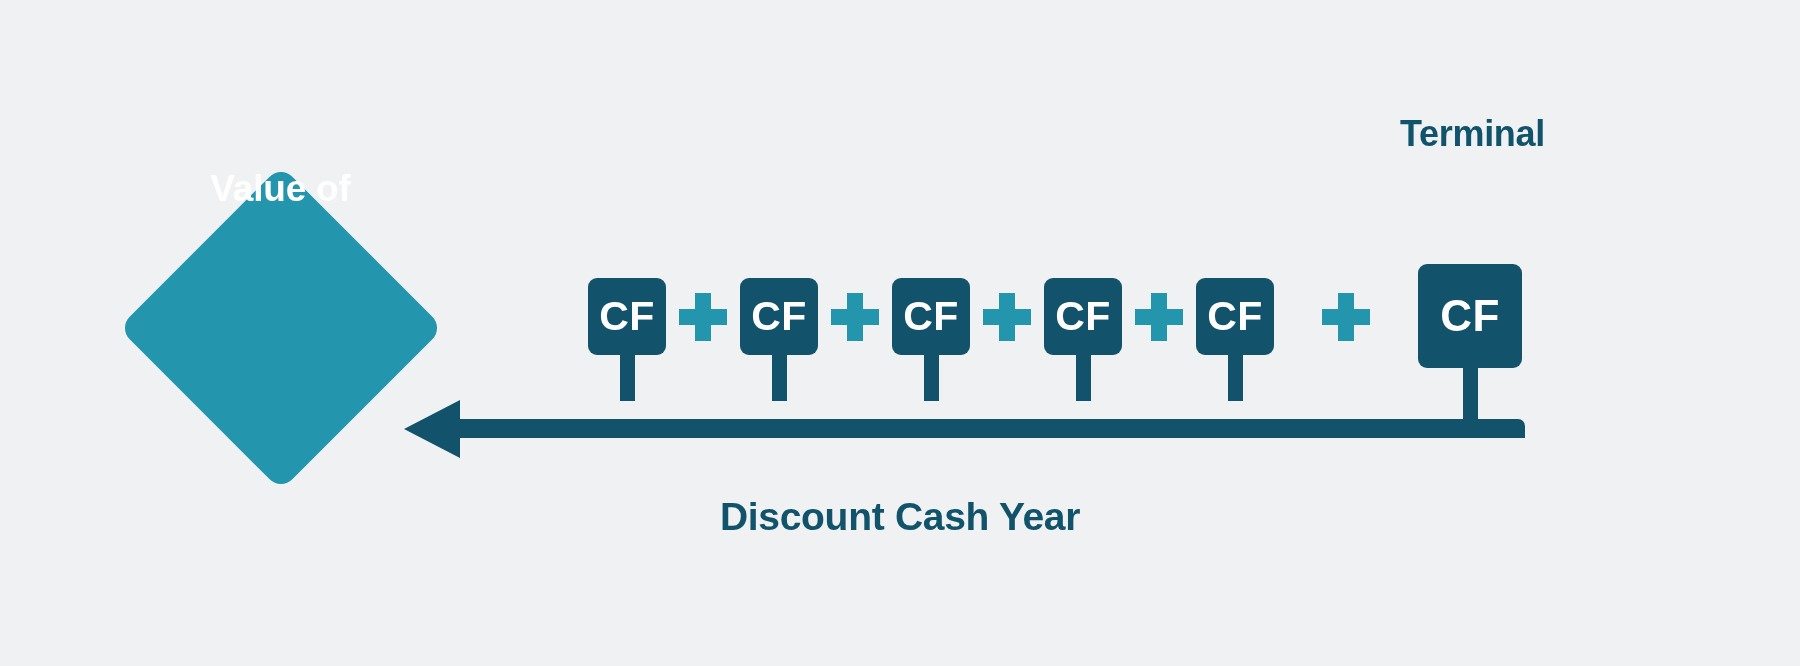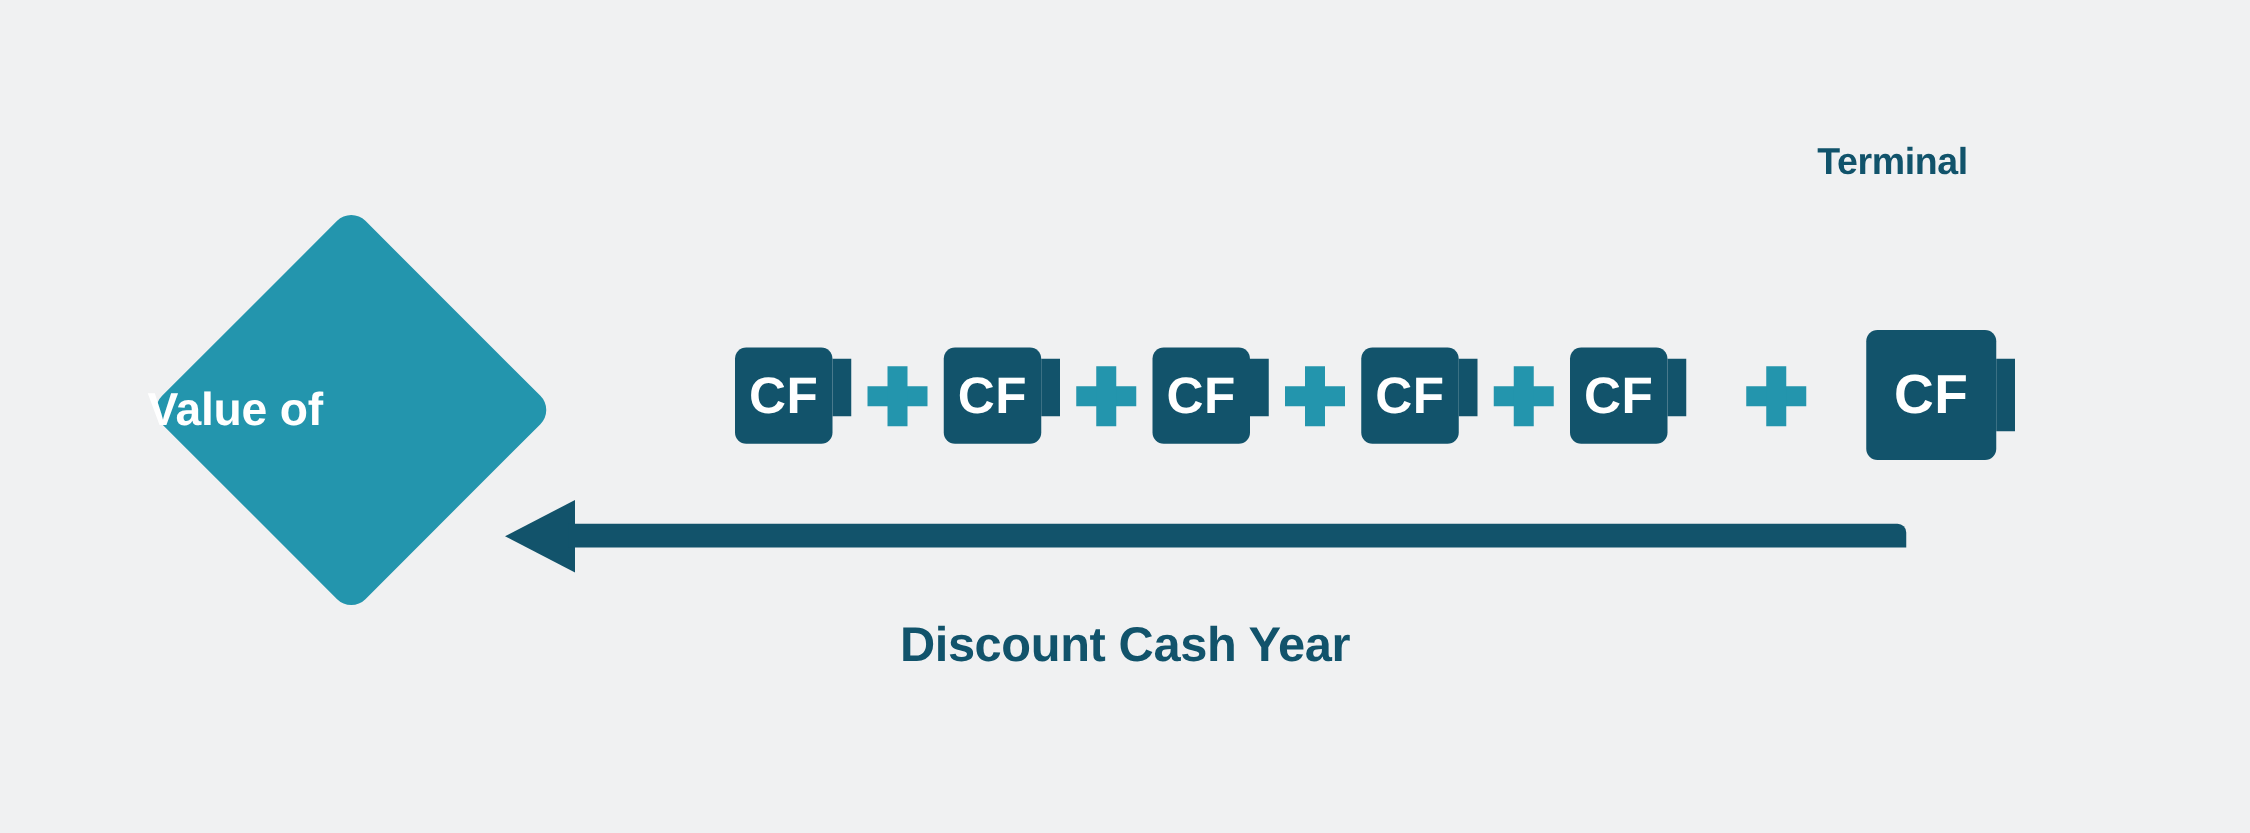--- a/index.html
+++ b/index.html
@@ -36,21 +36,21 @@
     border-radius: 16px;
     transform: rotate(45deg);
   }
   #diamond-label {
     position: absolute;
     left: 0;
     top: 0;
     width: 325px;
     height: 325px;
     display: flex;
-    flex-direction: row;
+    flex-direction: column;
     align-items: center;
     justify-content: flex-start;
     color: #ffffff;
     font-size: 37px;
     font-weight: bold;
     line-height: 1.28;
     letter-spacing: -0.2px;
     text-align: center;
   }
 
@@ -80,20 +80,21 @@
     position: absolute;
     left: 588px;
     top: 264px;
     height: 175px;
     display: flex;
     align-items: flex-start;
   }
   .cf-node {
     position: relative;
     display: flex;
+    flex-direction: column;
     align-items: center;
   }
   .cf-box {
     background: #12536b;
     border-radius: 9px;
     display: flex;
     align-items: center;
     justify-content: center;
     color: #ffffff;
     font-weight: bold;
@@ -154,22 +155,22 @@
     left: 640px;
     top: 140px;
     width: 520px;
     text-align: center;
     font-size: 39px;
   }
   #cap-terminal {
     left: 1400px;
     top: 112px;
     width: 228px;
-    text-align: center;
-    font-size: 30px;
+    text-align: left;
+    font-size: 36px;
     line-height: 1.2;
   }
   #cap-discount {
     left: 640px;
     top: 495px;
     width: 520px;
     text-align: center;
     font-size: 39px;
   }
 </style>

